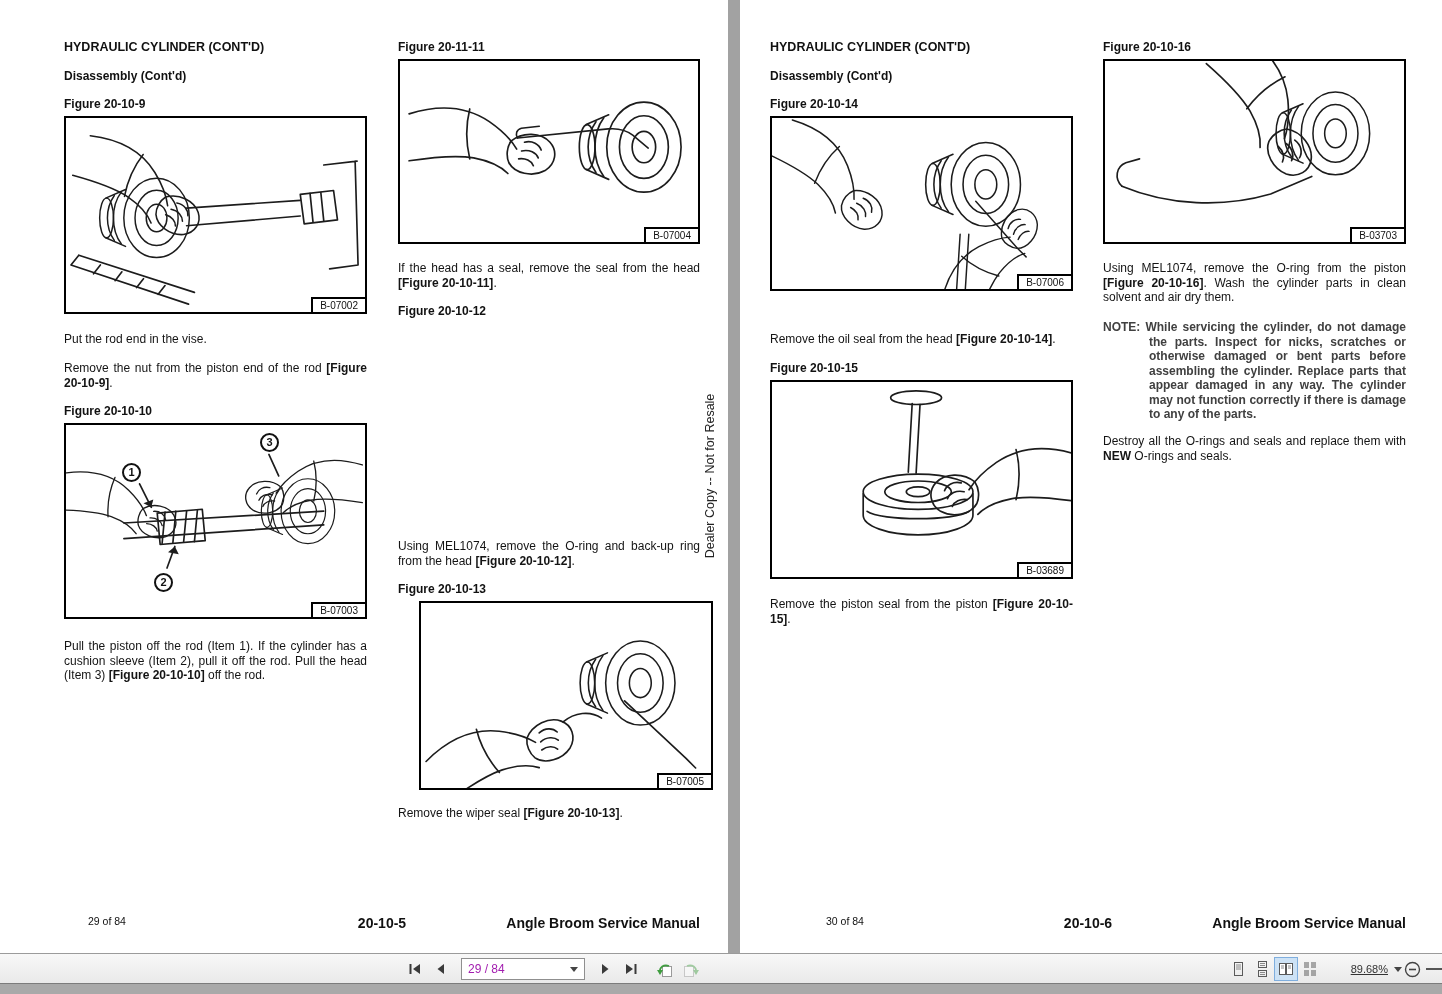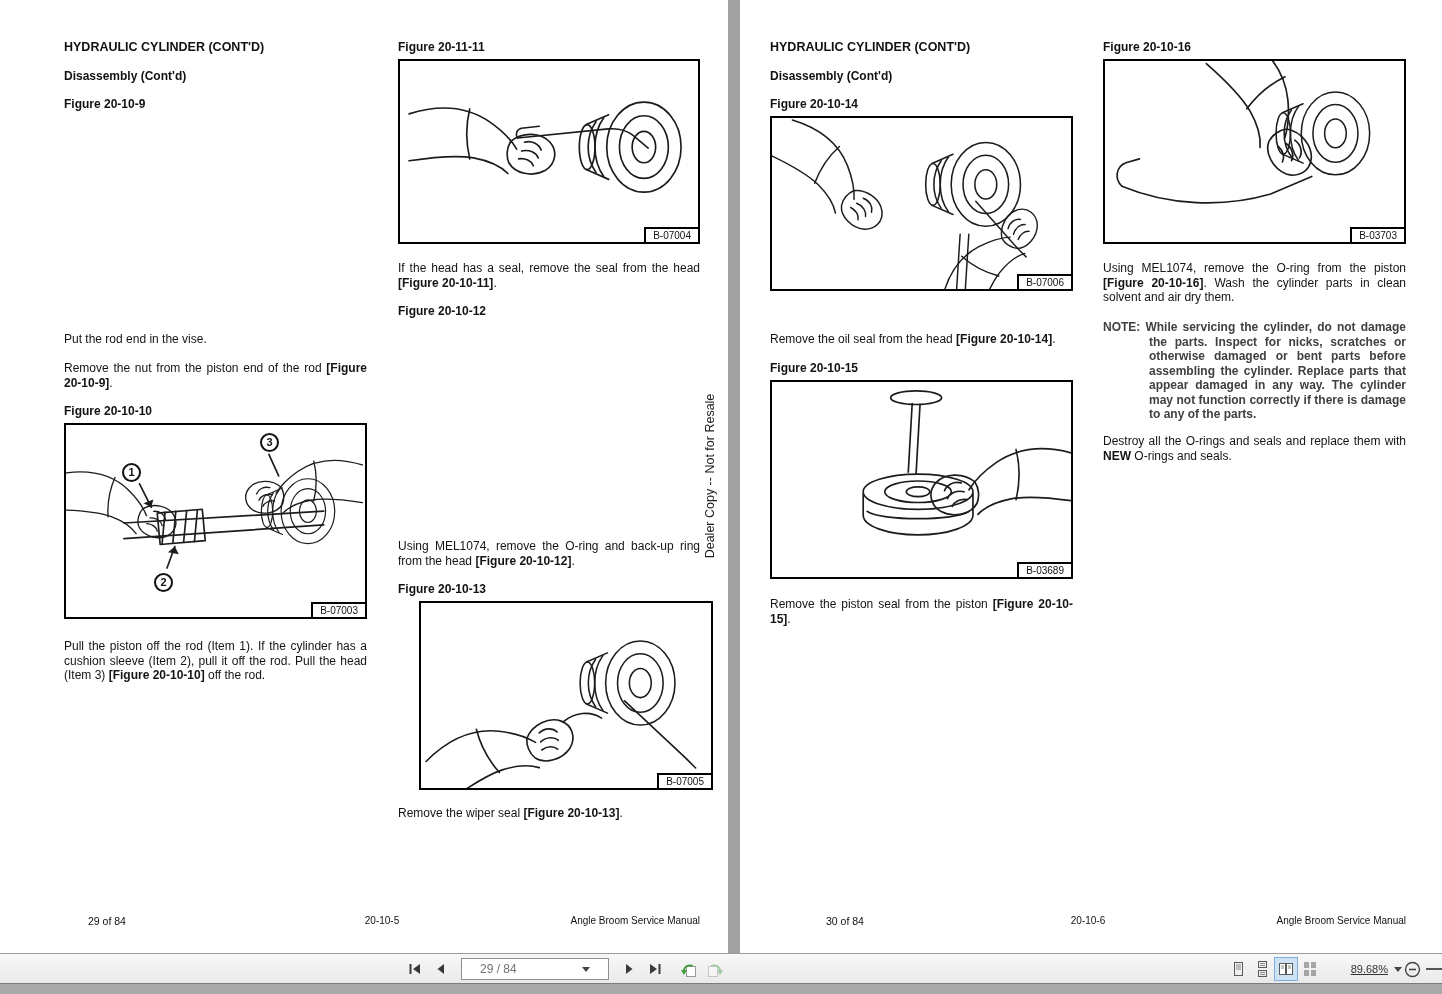--- a/index.html
+++ b/index.html
@@ -10,39 +10,39 @@
   .page.right{left:740px;width:702px;}
 
   
   .h1{position:absolute;font-size:12.5px;font-weight:bold;color:#111;white-space:nowrap;}
   .figlabel{position:absolute;font-size:12px;font-weight:bold;color:#111;white-space:nowrap;}
   .para{position:absolute;font-size:12px;line-height:14.6px;text-align:justify;color:#141414;}
   .para b{font-weight:bold;}
   .note{position:absolute;font-size:12px;line-height:14.5px;font-weight:bold;text-align:justify;color:#404040;padding-left:46px;text-indent:-46px;box-sizing:border-box;}
   .foot{position:absolute;top:915px;color:#111;}
   .foot-sm{font-size:10.5px;}
-  .foot-b{font-size:10px;font-weight:normal;}
+  .foot-b{font-size:14px;font-weight:bold;}
 
   
   .figbox{position:absolute;background:#fff;border:2px solid #000;box-sizing:border-box;}
   .figtag{position:absolute;right:-2px;bottom:-2px;border:2px solid #000;background:#fff;font-size:10px;line-height:13px;padding:0 7px;color:#111;white-space:nowrap;}
   .art{position:absolute;left:0;top:0;width:100%;height:100%;}
   .art *{stroke:#1c1c1c;stroke-width:1.7;fill:none;stroke-linecap:round;stroke-linejoin:round;}
   .art .fill{fill:#1c1c1c;stroke:none;}
   .callout{position:absolute;width:19px;height:19px;border:2px solid #111;border-radius:50%;background:#fff;font-size:11px;line-height:15px;font-weight:bold;text-align:center;box-sizing:border-box;color:#111;}
 
   .watermark{position:absolute;left:611px;top:468px;width:200px;height:16px;transform:rotate(-90deg);font-size:12.5px;color:#222;text-align:center;white-space:nowrap;}
 
   
   .toolbar{position:absolute;left:0;top:953px;width:1442px;height:30px;background:linear-gradient(#f8f8f8,#e9e9e9);border-top:1px solid #9b9b9b;box-sizing:border-box;}
   .navgroup{position:absolute;left:403px;top:0;height:30px;display:flex;align-items:center;gap:2px;}
   .viewgroup{position:absolute;right:0;top:0;height:30px;display:flex;align-items:center;}
   .tbtn{display:flex;align-items:center;justify-content:center;width:24px;height:24px;background:none;border:1px solid transparent;padding:0;cursor:pointer;}
   .tbtn.sel{background:#cde2f5;border:1px solid #7faede;}
-  .pagebox{width:110px;height:20px;background:#fff;border:1px solid #8f8f8f;display:flex;align-items:center;justify-content:space-between;font-size:12px;color:#737373;padding:0 18px;margin:0 6px;box-sizing:content-box;}
+  .pagebox{width:110px;height:20px;background:#fff;border:1px solid #8f8f8f;display:flex;align-items:center;justify-content:space-between;font-size:12px;color:#a21caf;padding:0 6px;margin:0 6px;box-sizing:content-box;}
   .zoomtext{font-size:11px;color:#333;min-width:52px;text-align:right;margin-left:14px;cursor:pointer;text-decoration:underline;}
   .zcaret{margin-left:6px;display:flex;align-items:center;cursor:pointer;}
   .sliderwrap{width:16px;height:24px;display:flex;align-items:center;margin-left:4px;overflow:hidden;}
   .slidertrack{width:30px;height:2px;background:#555;}
   .bottomstrip{position:absolute;left:0;top:983px;width:1442px;height:11px;background:#a9a9a9;border-top:1px solid #7c7c7c;box-sizing:border-box;}
 </style>
 </head>
 <body>
 
 <svg width="0" height="0" style="position:absolute" aria-hidden="true">
@@ -72,20 +72,33 @@
   </defs>
 </svg>
 
 <div class="viewer">
 
   <div class="page left">
     <div class="h1" style="left:64px;top:40px">HYDRAULIC CYLINDER (CONT'D)</div>
     <div class="h1" style="left:64px;top:69px;font-size:12px">Disassembly (Cont'd)</div>
 
     <div class="figlabel" style="left:64px;top:97px">Figure 20-10-9</div>
+    <div class="figbox" style="left:64px;top:116px;width:303px;height:198px">
+      <svg class="art" viewBox="0 0 303 198">
+        <use href="#sym-arm" transform="translate(28,4) rotate(24) scale(0.92)"></use>
+        <use href="#sym-head" transform="translate(28,58) scale(0.88)"></use>
+        <path d="M122,92 L238,84 M122,110 L238,100"></path>
+        <path d="M238,78 L272,74 L276,104 L242,108 Z"></path>
+        <path d="M248,77 L251,106 M259,76 L262,105"></path>
+        <path d="M262,48 L296,44 M294,44 L297,150 L268,154"></path>
+        <path d="M12,140 L130,178 M4,150 L124,190 M12,140 L4,150"></path>
+        <path d="M34,150 l-7,9 M56,157 l-7,9 M78,164 l-7,9 M100,171 l-7,9"></path>
+      </svg>
+      <span class="figtag">B-07002</span>
+    </div>
 
     <div class="para" style="left:64px;top:332px;width:303px">
       <span>Put the rod end in the vise.</span>
     </div>
     <div class="para" style="left:64px;top:361px;width:303px">
       <span>Remove the nut from the piston end of the rod </span><b>[Figure 20-10-9]</b><span>.</span>
     </div>
 
     <div class="figlabel" style="left:64px;top:404px">Figure 20-10-10</div>
     <div class="figbox" style="left:64px;top:423px;width:303px;height:196px">

